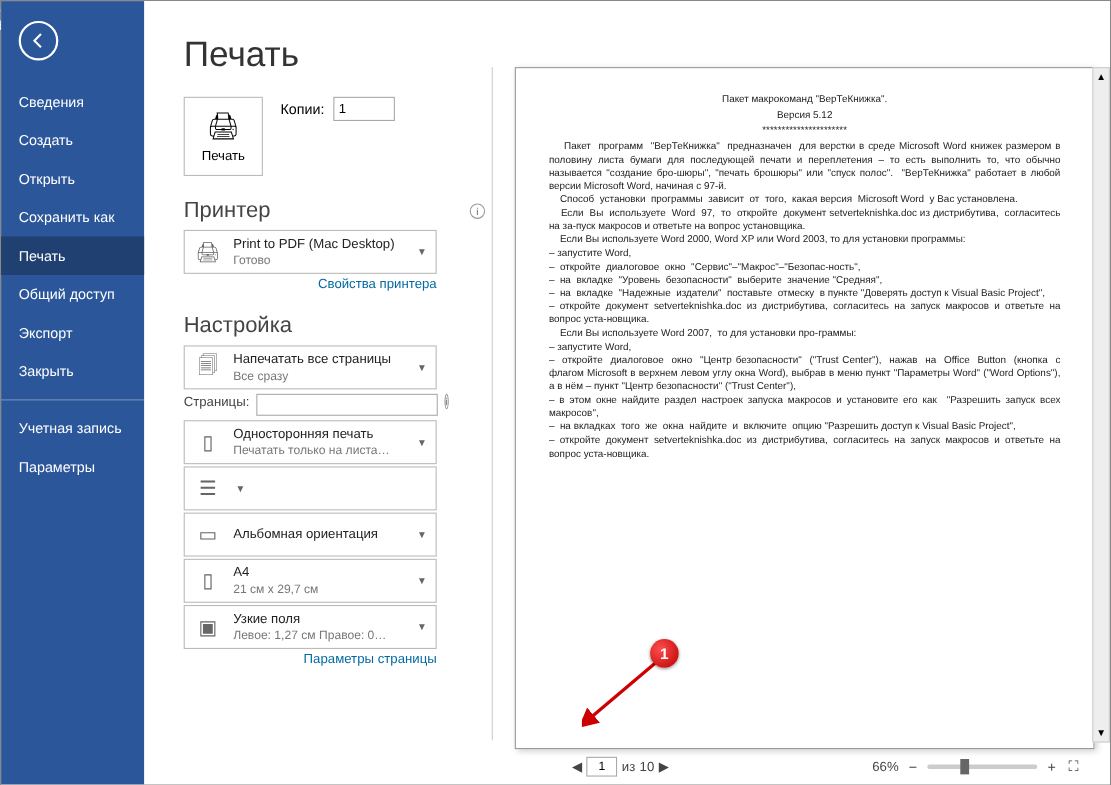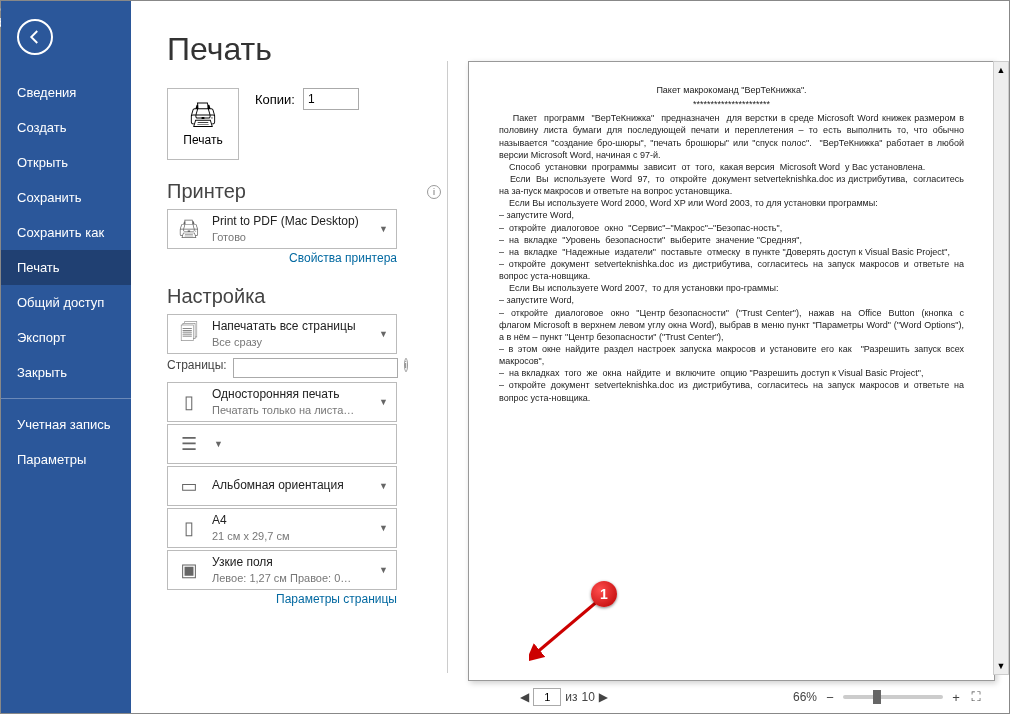--- a/index.html
+++ b/index.html
@@ -75,21 +75,20 @@
 
     <div class="sidebar">
       <div class="back-btn">
         <svg width="18" height="18" viewBox="0 0 24 24">
             <path d="M15 4l-8 8 8 8" stroke="#fff" stroke-width="2.5" fill="none"></path>
           </svg>
       </div>
       <div class="nav-item">Сведения</div>
       <div class="nav-item">Создать</div>
       <div class="nav-item">Открыть</div>
-      <div class="nav-item">Сохранить</div>
       <div class="nav-item">Сохранить как</div>
       <div class="nav-item active">Печать</div>
       <div class="nav-item">Общий доступ</div>
       <div class="nav-item">Экспорт</div>
       <div class="nav-item">Закрыть</div>
       <div class="nav-sep"></div>
       <div class="nav-item">Учетная запись</div>
       <div class="nav-item">Параметры</div>
     </div>
 
@@ -182,20 +181,21 @@
         </div>
 
         <div class="link-right">Параметры страницы</div>
       </div>
 
       <div class="divider-v"></div>
 
       <div class="preview-pane">
         <div class="page-preview">
           <p class="center">Пакет макрокоманд "ВерТеКнижка".</p>
+          <p class="center">Версия 5.12</p>
           <p class="center">**********************</p>
           <p style="white-space:pre-wrap">    Пакет  программ  "ВерТеКнижка"  предназначен  для верстки в среде Microsoft Word книжек размером в половину листа бумаги для последующей печати и переплетения – то есть выполнить то, что обычно называется "создание бро-шюры", "печать брошюры" или "спуск полос".  "ВерТеКнижка" работает в любой версии Microsoft Word, начиная с 97-й.
     Способ  установки  программы  зависит  от  того,  какая версия  Microsoft Word  у Вас установлена.
     Если  Вы  используете  Word  97,  то  откройте  документ setverteknishka.doc из дистрибутива,  согласитесь на за-пуск макросов и ответьте на вопрос установщика.
     Если Вы используете Word 2000, Word XP или Word 2003, то для установки программы:
 – запустите Word,
 –  откройте  диалоговое  окно  "Сервис"–"Макрос"–"Безопас-ность",
 –  на  вкладке  "Уровень  безопасности"  выберите  значение "Средняя",
 –  на  вкладке  "Надежные  издатели"  поставьте  отмеску  в пункте "Доверять доступ к Visual Basic Project",
 – откройте документ setverteknishka.doc из дистрибутива, согласитесь на запуск макросов и ответьте на вопрос уста-новщика.

